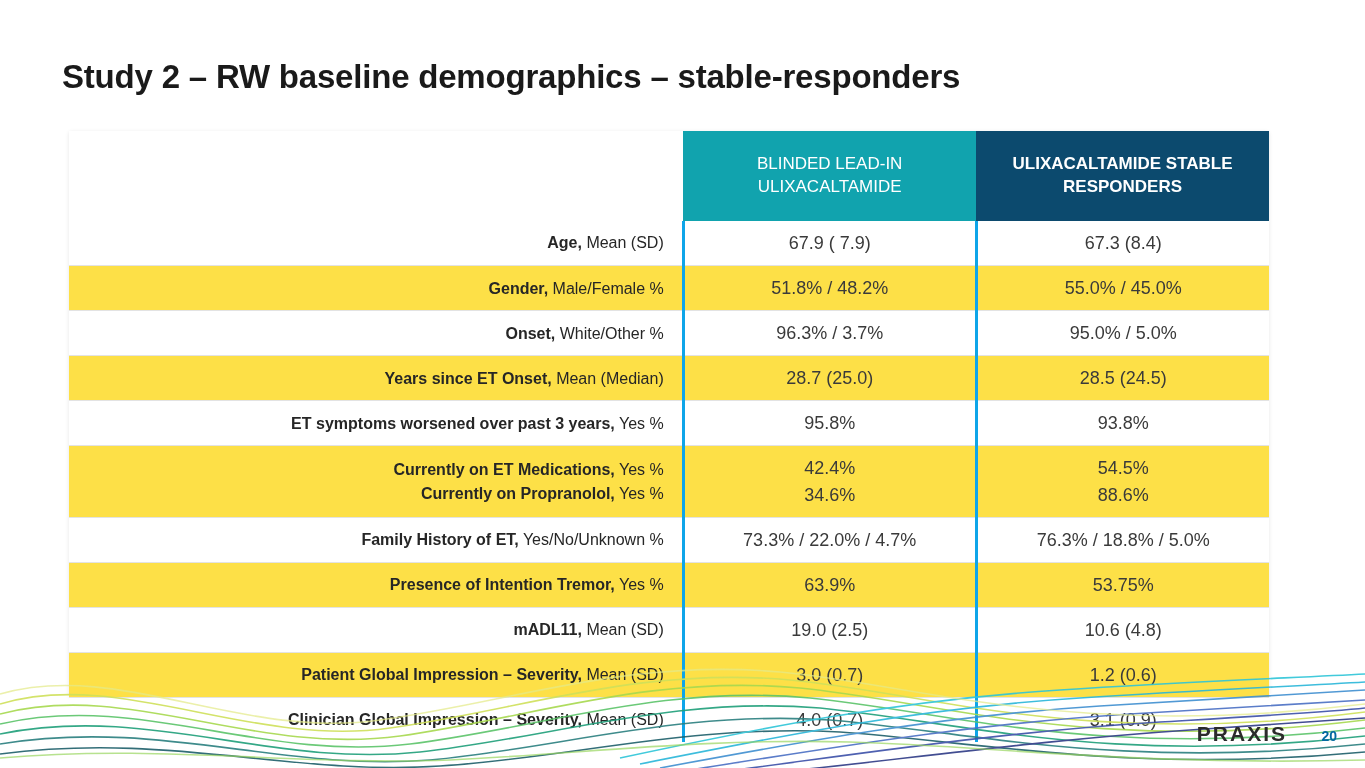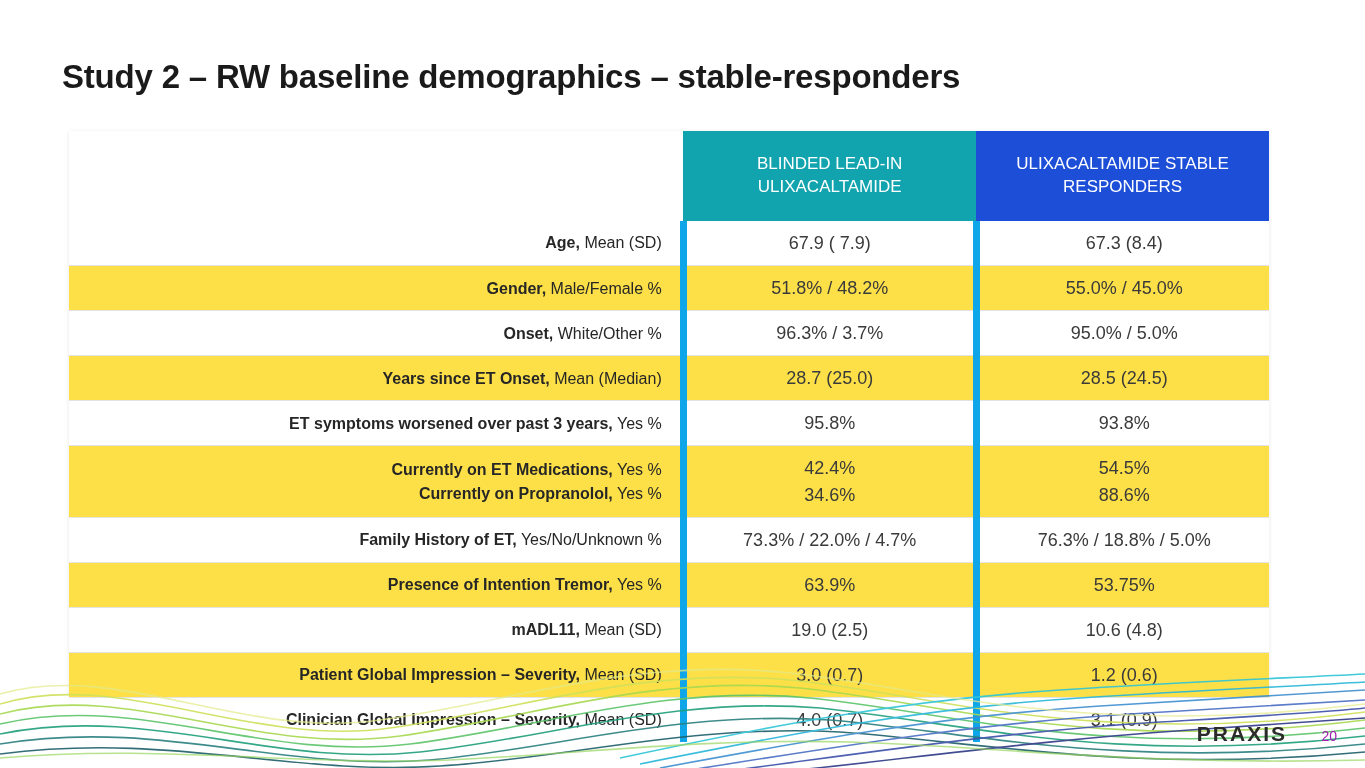--- a/index.html
+++ b/index.html
@@ -55,37 +55,37 @@
     color: #ffffff;
     font-weight: normal;
     font-size: 17px;
     line-height: 1.35;
     text-align: center;
     padding: 14px 12px;
     vertical-align: middle;
     height: 62px;
   }
   th.hdr1 { background: #11a3ae; margin-top: 32px; }
-  th.hdr2 { background: #1d4ed8; }
+  th.hdr2 { background: #0c4a6e; font-weight: bold; }
   td.lbl {
     text-align: right;
     padding: 9px 18px 9px 12px;
     font-size: 16px;
     color: #262626;
     line-height: 1.45;
     white-space: nowrap;
   }
   td.lbl .b { font-weight: bold; }
   td.val {
     text-align: center;
     font-size: 18px;
     color: #3a3a3a;
     padding: 9px 10px;
     line-height: 1.45;
-    border-left: 7px solid #0ea5e9;
+    border-left: 3px solid #0ea5e9;
   }
   tr.stripe td { background: #fde047; }
   tr.plain td { background: #ffffff; }
   tr.body-row td {
     border-bottom: 1px solid #e3e3e3;
   }
   tr.body-row:last-child td { border-bottom: none; }
   .wave {
     position: absolute;
     left: 0;
@@ -101,22 +101,22 @@
     font-size: 21px;
     font-weight: bold;
     letter-spacing: 2px;
     color: #2b2b2b;
   }
   .page-num {
     position: absolute;
     right: 28px;
     bottom: 24px;
     font-size: 14px;
-    font-weight: normal;
-    color: #a21caf;
+    font-weight: bold;
+    color: #0369a1;
   }
 </style>
 </head>
 <body>
 
 <div class="slide">
 
   <div class="slide-title">Study 2 – RW baseline demographics – stable-responders</div>
 
   <div class="table-card">

